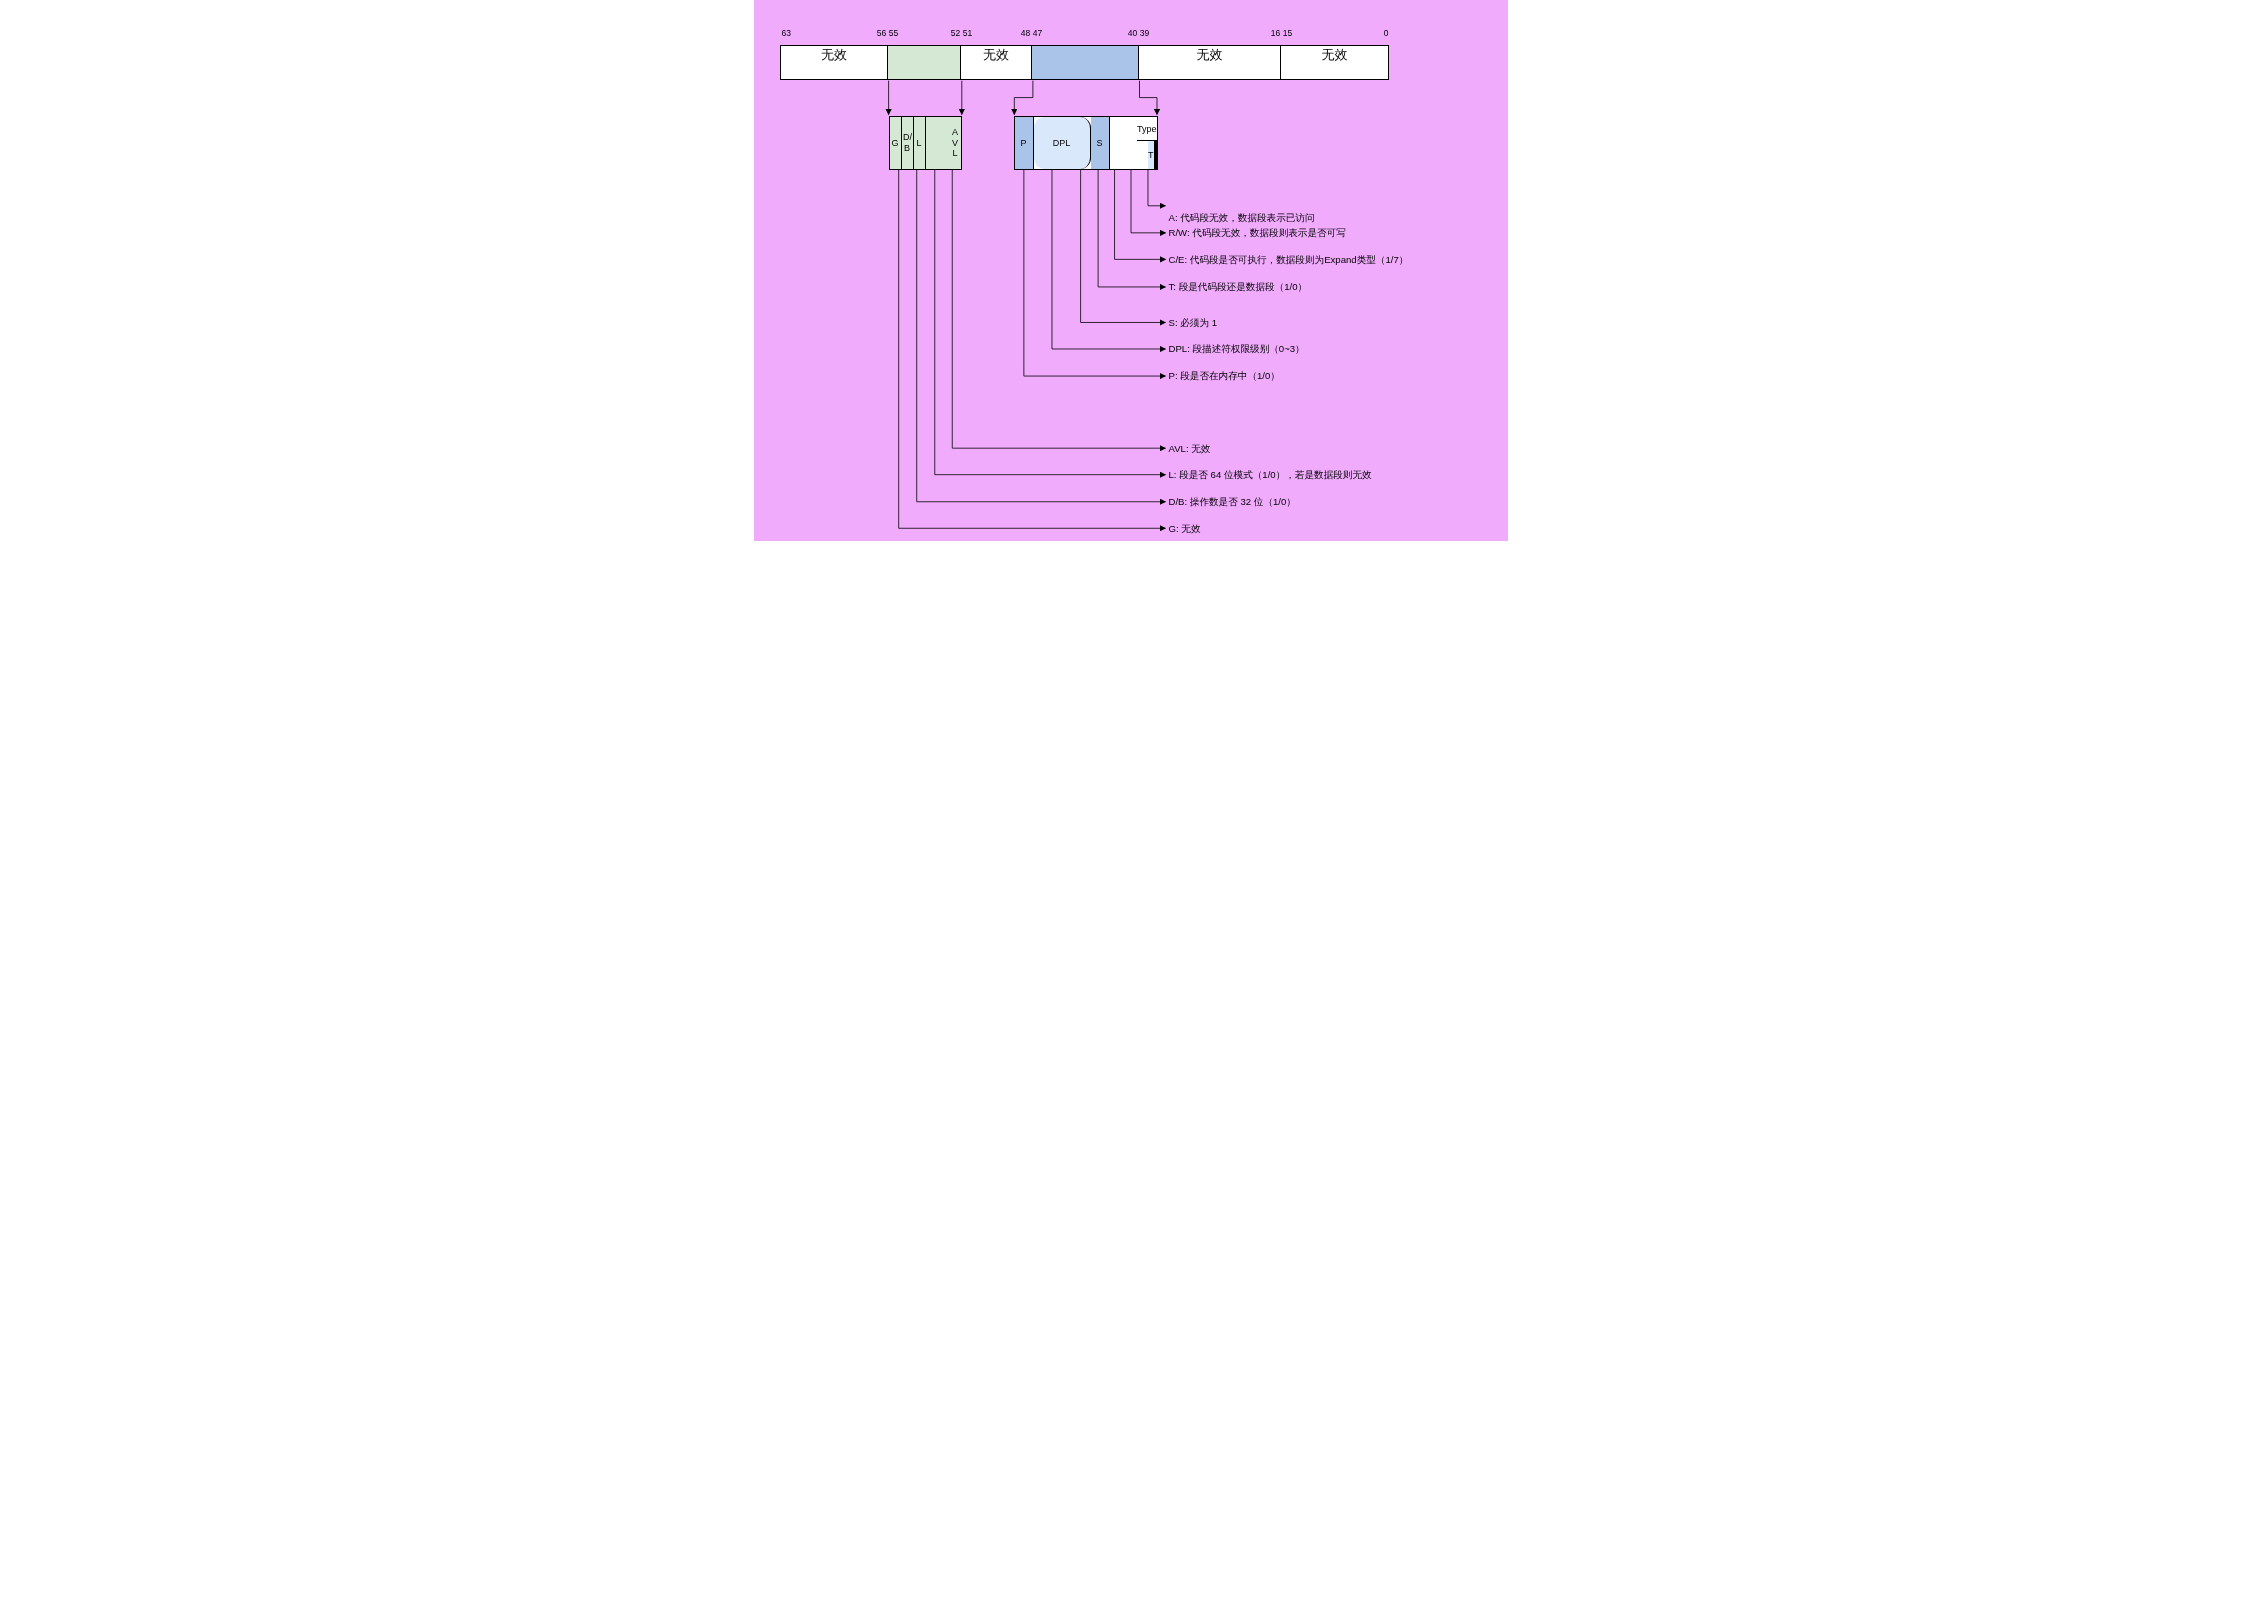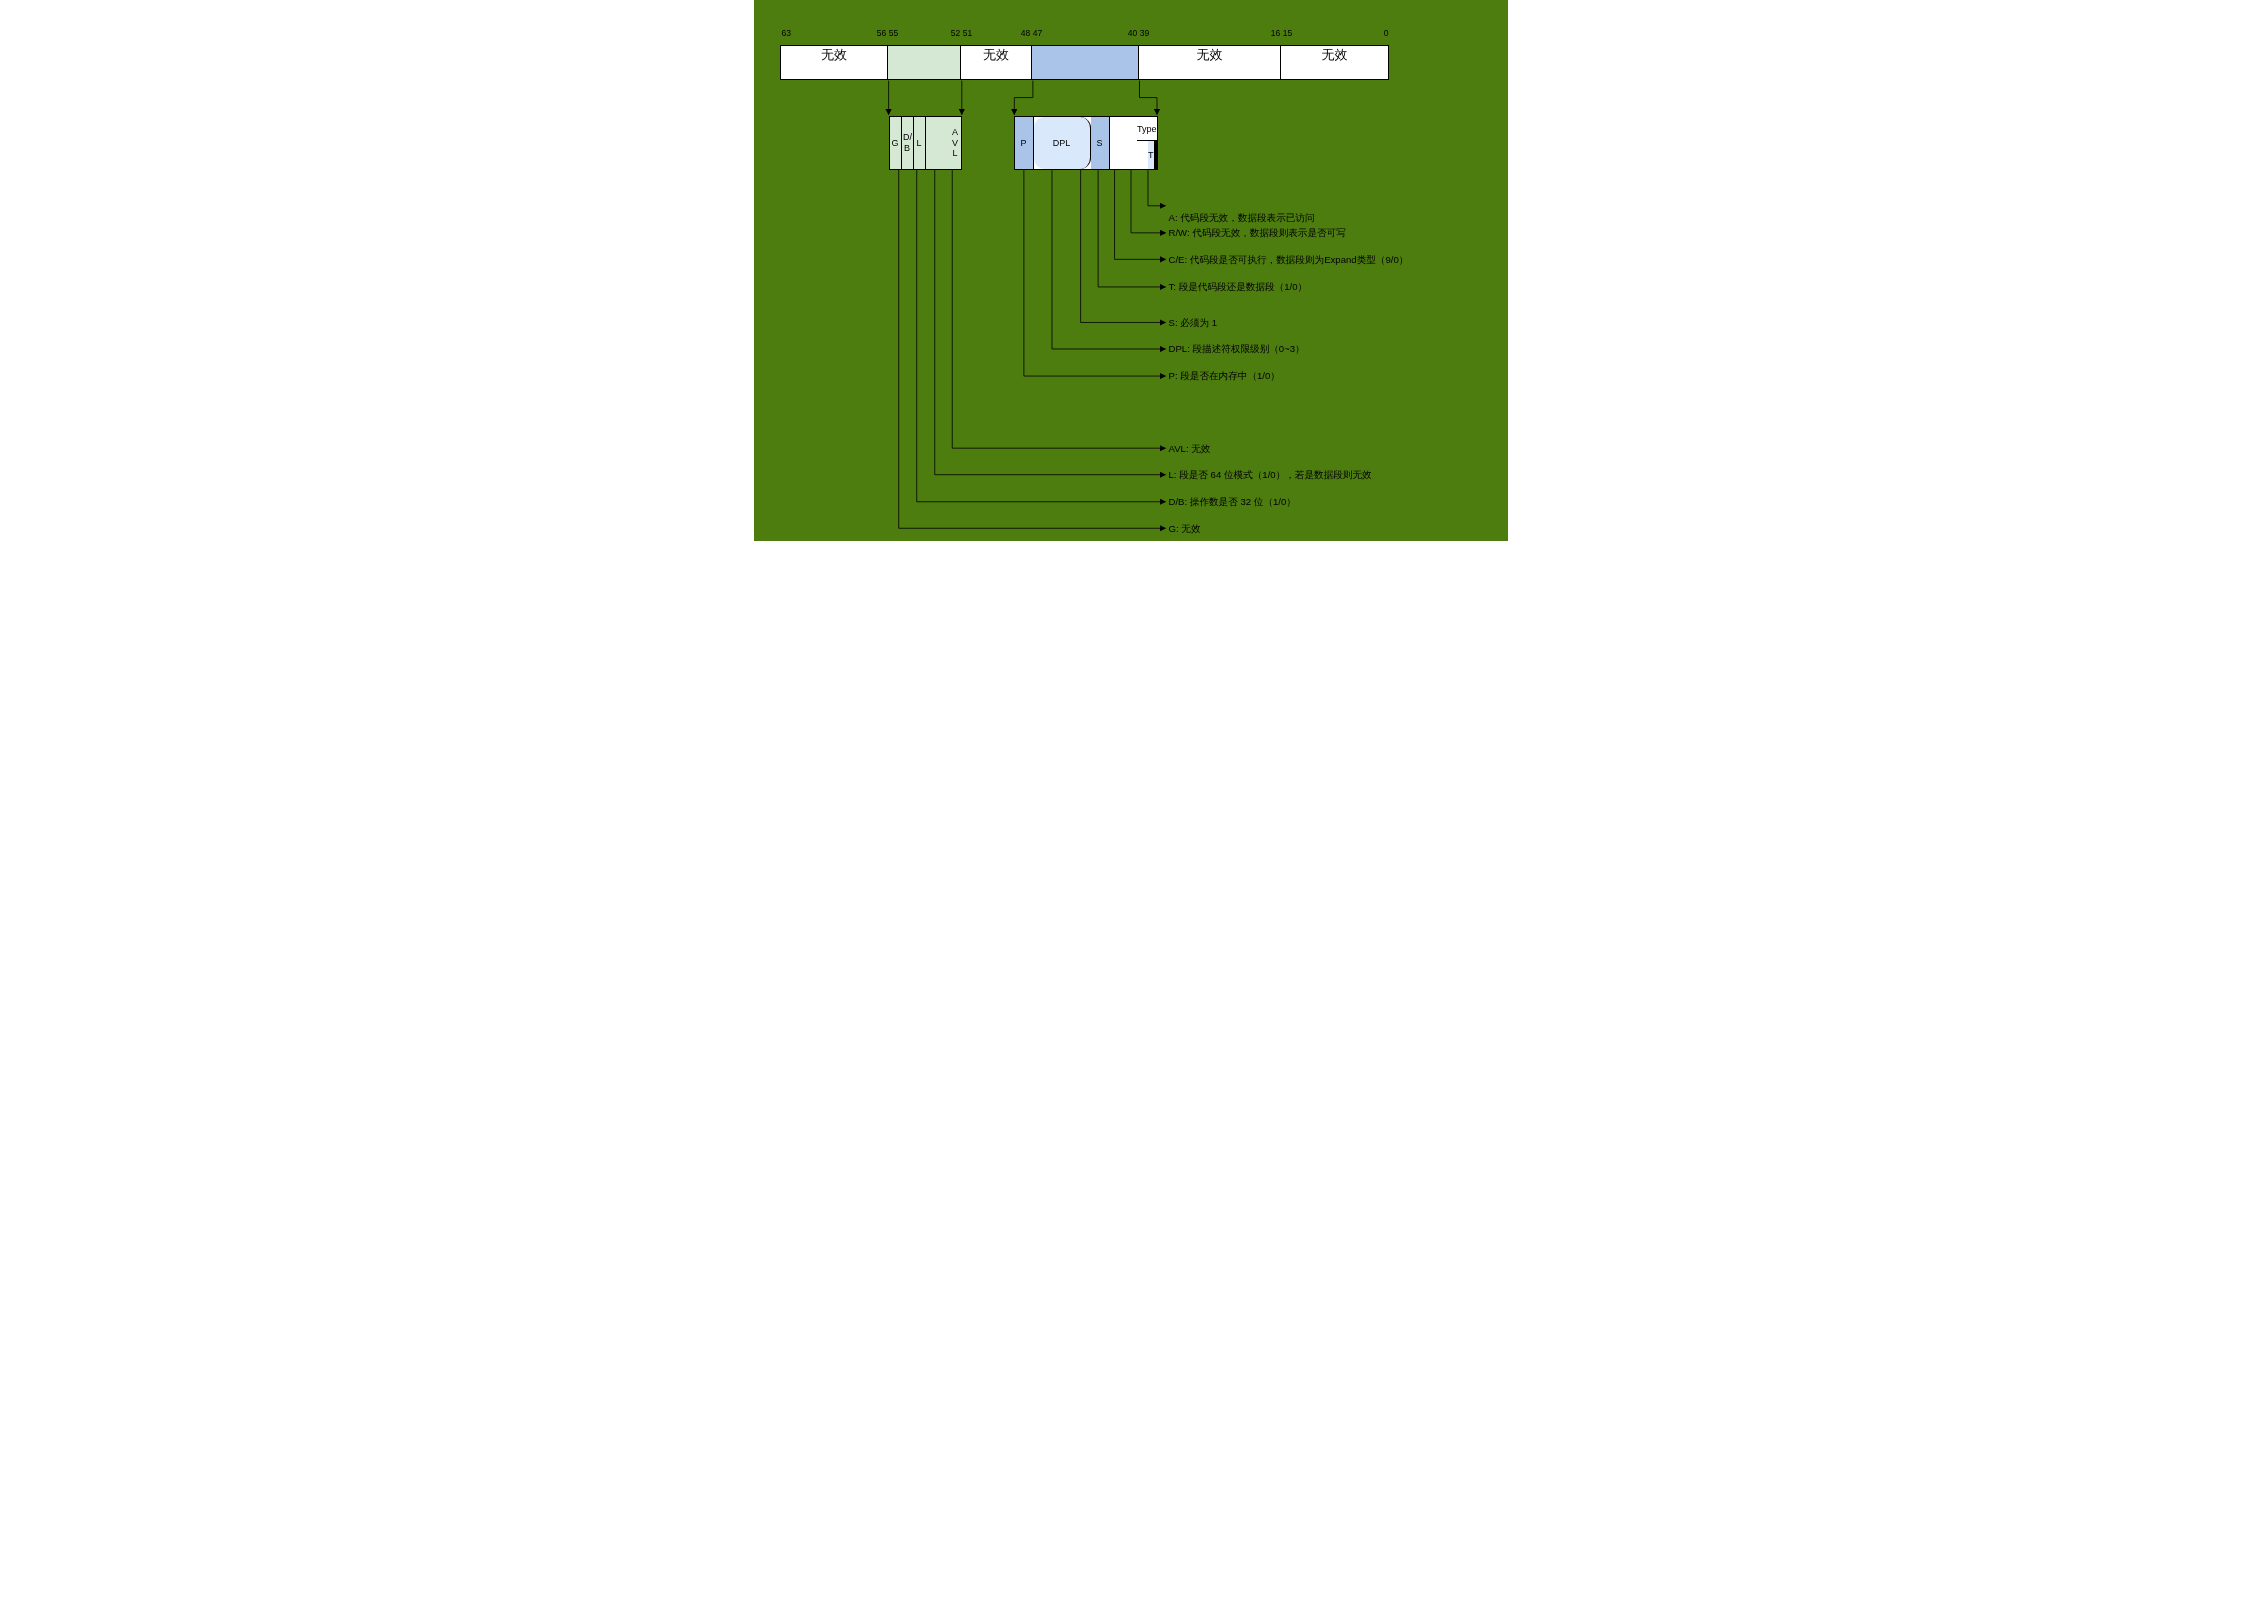--- a/index.html
+++ b/index.html
@@ -6,21 +6,21 @@
   html, body { background: #ffffff; }
   body {
     font-family: "Liberation Sans", "DejaVu Sans", sans-serif;
     color: #000;
   }
   .canvas {
     position: relative;
     width: 754px;
     height: 541px;
     margin: 0 auto;
-    background: #4d7c0f;
+    background: #f0abfc;
     overflow: hidden;
     text-decoration: underline;
   }
   .bitlabel {
     position: absolute;
     top: 28px;
     font-size: 8.5px;
     white-space: nowrap;
   }
   .bitlabel.center { transform: translateX(-50%); }
@@ -183,21 +183,21 @@
         </div>
         <div class="tcell"></div>
         <div class="tcell"></div>
         <div class="tcell"></div>
       </div>
     </div>
   </div>
 
   <div class="ann" style="top:218px">A: 代码段无效，数据段表示已访问</div>
   <div class="ann" style="top:233px">R/W: 代码段无效，数据段则表示是否可写</div>
-  <div class="ann" style="top:260px">C/E: 代码段是否可执行，数据段则为Expand类型（9/0）</div>
+  <div class="ann" style="top:260px">C/E: 代码段是否可执行，数据段则为Expand类型（1/7）</div>
   <div class="ann" style="top:287px">T: 段是代码段还是数据段（1/0）</div>
   <div class="ann" style="top:323px">S: 必须为 1</div>
   <div class="ann" style="top:349px">DPL: 段描述符权限级别（0~3）</div>
   <div class="ann" style="top:376px">P: 段是否在内存中（1/0）</div>
   <div class="ann" style="top:449px">AVL: 无效</div>
   <div class="ann" style="top:475px">L: 段是否 64 位模式（1/0），若是数据段则无效</div>
   <div class="ann" style="top:502px">D/B: 操作数是否 32 位（1/0）</div>
   <div class="ann" style="top:529px">G: 无效</div>
 
   <svg class="connectors" width="754" height="541" viewBox="0 0 1420 1020">

